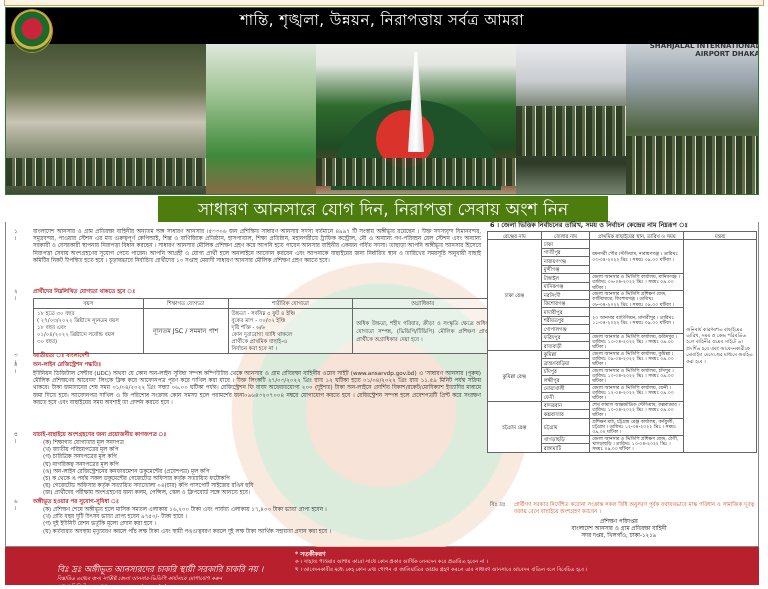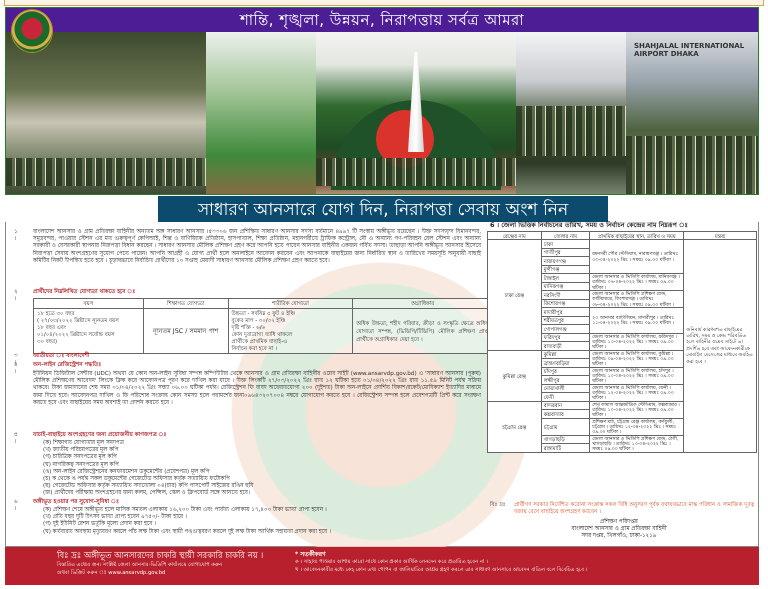--- a/index.html
+++ b/index.html
@@ -2,37 +2,37 @@
 <html><head>
 <meta charset="utf-8">
 <style>
   * { box-sizing: border-box; margin: 0; padding: 0; }
   html, body { width: 768px; height: 589px; background: #ffffff; overflow: hidden; }
   body { font-family: "DejaVu Sans", sans-serif; color: #222; position: relative; }
 
   .top-strip { position: absolute; left: 4px; top: 0; width: 760px; height: 6px; border: 1px solid #d9a15a; border-top: none; background: #fdf3e6; }
 
   .banner { position: absolute; left: 5px; top: 7px; width: 754px; height: 188px; border: 1px solid #2a7b2e; overflow: hidden; }
-  .slogan-bar { position: absolute; left: 0; top: 0; width: 100%; height: 24px; background: #4c1d95; color: #fff; font-size: 15px; text-align: center; line-height: 24px; letter-spacing: 0.5px; }
+  .slogan-bar { position: absolute; left: 0; top: 0; width: 100%; height: 36px; background: #000000; color: #fff; font-size: 15px; text-align: center; line-height: 24px; letter-spacing: 0.5px; }
   .photo { position: absolute; top: 24px; height: 164px; overflow: hidden; }
   .photo-1 { left: 0; width: 200px; background: linear-gradient(180deg,#3c4a2d 0%,#6a7452 35%,#c9c3b4 55%,#8a9278 72%,#3a4630 100%); }
   .photo-2 { left: 200px; width: 110px; background: linear-gradient(180deg,#eef1ee 0%,#9ac08e 40%,#3f8a3c 75%,#8a6a45 100%); }
   .photo-3 { left: 310px; width: 200px; background: linear-gradient(180deg,#f4f4f2 0%,#e2e6e0 20%,#2f6a2e 45%,#1f4c24 70%,#7a3a2a 90%,#b0a080 100%); }
   .photo-4 { left: 510px; width: 110px; background: linear-gradient(180deg,#f2f3f5 0%,#c9ccd0 30%,#4a5a3a 55%,#2e3a26 80%,#7c8a74 100%); }
   .photo-5 { left: 620px; width: 134px; background: linear-gradient(180deg,#d9dde2 0%,#9aa4ac 30%,#4e6240 60%,#6e7a52 80%,#a4a48a 100%); }
   .monument { position: absolute; left: 92px; top: 20px; width: 16px; height: 100px; background: linear-gradient(90deg,#e8e8e8,#ffffff,#cfcfcf); clip-path: polygon(40% 0,60% 0,100% 100%,0 100%); }
   .flag-circle { position: absolute; left: 60px; top: 78px; width: 58px; height: 58px; border-radius: 50%; background: #d9332b; }
   .flag-dome { position: absolute; left: 15px; top: 68px; width: 170px; height: 90px; border-radius: 85px 85px 0 0; background: #1f5228; }
   .troops { position: absolute; left: 0; bottom: 10px; width: 100%; height: 28px; background: repeating-linear-gradient(90deg,#2a3a22 0 6px,#5b6b45 6px 9px,#e9e6dc 9px 10px); opacity: .9; }
-  .airport-sign { position: absolute; left: 8px; top: 10px; font-size: 7px; font-weight: bold; color: #333; font-family: "DejaVu Sans", sans-serif; }
+  .airport-sign { position: absolute; left: 8px; top: 10px; font-size: 7px; font-weight: bold; color: #333; font-family: "DejaVu Sans", sans-serif; text-align: right; }
 
   .logo { position: absolute; left: 11px; top: 9px; width: 42px; height: 44px; border-radius: 50%; background: radial-gradient(circle at 50% 45%,#c8243a 0 10px,#1b6a2a 11px 17px,#d8b04a 18px 20px,#1b6a2a 21px); border: 1px solid #b88a2a; z-index: 3; }
   .logo-cap { position: absolute; left: 13px; top: 8px; width: 16px; height: 8px; border-radius: 8px 8px 0 0; background: #c8243a; }
 
-  .title-bar { position: absolute; left: 158px; top: 196px; width: 450px; height: 26px; background: #0c4a6e; color: #fff; font-size: 17px; text-align: center; line-height: 26px; }
+  .title-bar { position: absolute; left: 158px; top: 196px; width: 450px; height: 26px; background: #4d7c0f; color: #fff; font-size: 17px; text-align: center; line-height: 26px; }
 
   .main { position: absolute; left: 5px; top: 222px; width: 754px; height: 325px; border: 1px solid #888; border-top: none; }
   .left-col { position: absolute; left: 0; top: 0; width: 477px; height: 100%; font-size: 5.6px; line-height: 7.2px; color: #333; }
   .watermark { position: absolute; left: 225px; top: 40px; width: 300px; height: 300px; border-radius: 50%; background: radial-gradient(circle,#f4d9c9 0 35%,#cfe6d2 36% 60%,#f7e3d6 61% 70%,rgba(255,255,255,0) 71%); opacity: .75; z-index: 0; }
 
   .sec { position: absolute; left: 8px; z-index: 1; }
   .num { position: absolute; left: 0; color: #333; }
   .para { position: absolute; left: 27px; width: 445px; text-align: justify; }
   .sec-title { position: absolute; left: 27px; color: #b3262d; font-weight: bold; }
 
@@ -52,21 +52,21 @@
   table.sched td.venue { font-size: 4.6px; line-height: 5.3px; }
   table.sched td.range { text-align: center; }
   table.sched td.remark { font-size: 4.8px; line-height: 6.4px; vertical-align: middle; }
 
   .note { position: absolute; left: 6px; top: 279px; width: 266px; font-size: 5.4px; line-height: 7px; }
   .note .lbl { position: absolute; left: 0; top: 0; color: #333; }
   .note .txt { position: absolute; left: 24px; width: 240px; color: #d34a1e; text-align: justify; }
   .sign { position: absolute; left: 0; top: 296px; width: 270px; text-align: center; font-size: 5.6px; line-height: 7px; }
 
   .footer { position: absolute; left: 5px; top: 547px; width: 754px; height: 38px; background: #b8202e; color: #fff; }
-  .f-left { position: absolute; left: 52px; top: 3px; width: 260px; }
+  .f-left { position: absolute; left: 52px; top: 17px; width: 260px; font-style: italic; }
   .f-head { font-size: 8.4px; line-height: 11px; white-space: nowrap; }
   .f-small { font-size: 5.2px; line-height: 7.6px; white-space: nowrap; }
   .f-right { position: absolute; left: 290px; top: 3px; width: 460px; font-size: 5.2px; line-height: 7.8px; }
   .f-right .f-warn { font-weight: bold; font-size: 6px; }
 </style>
 </head>
 <body>
 
 <div class="top-strip"></div>
 

